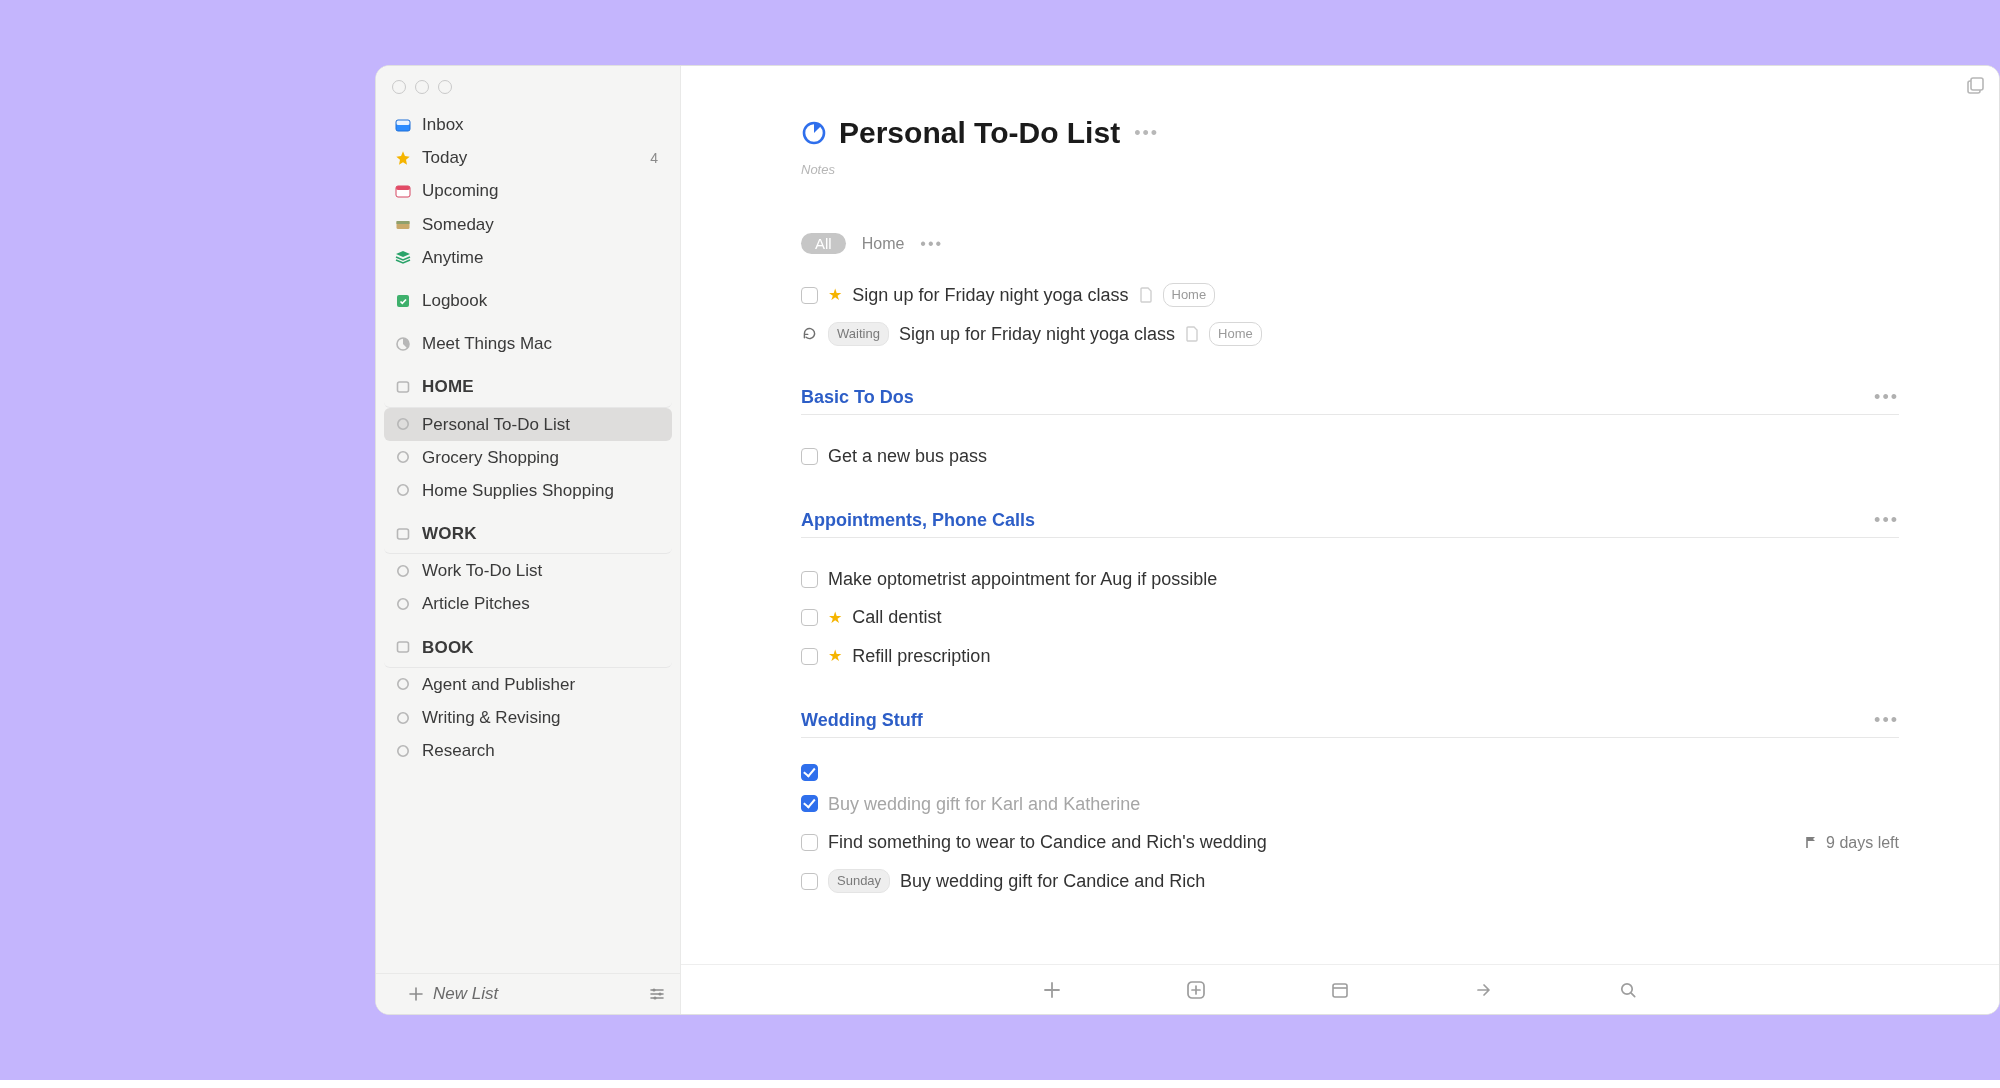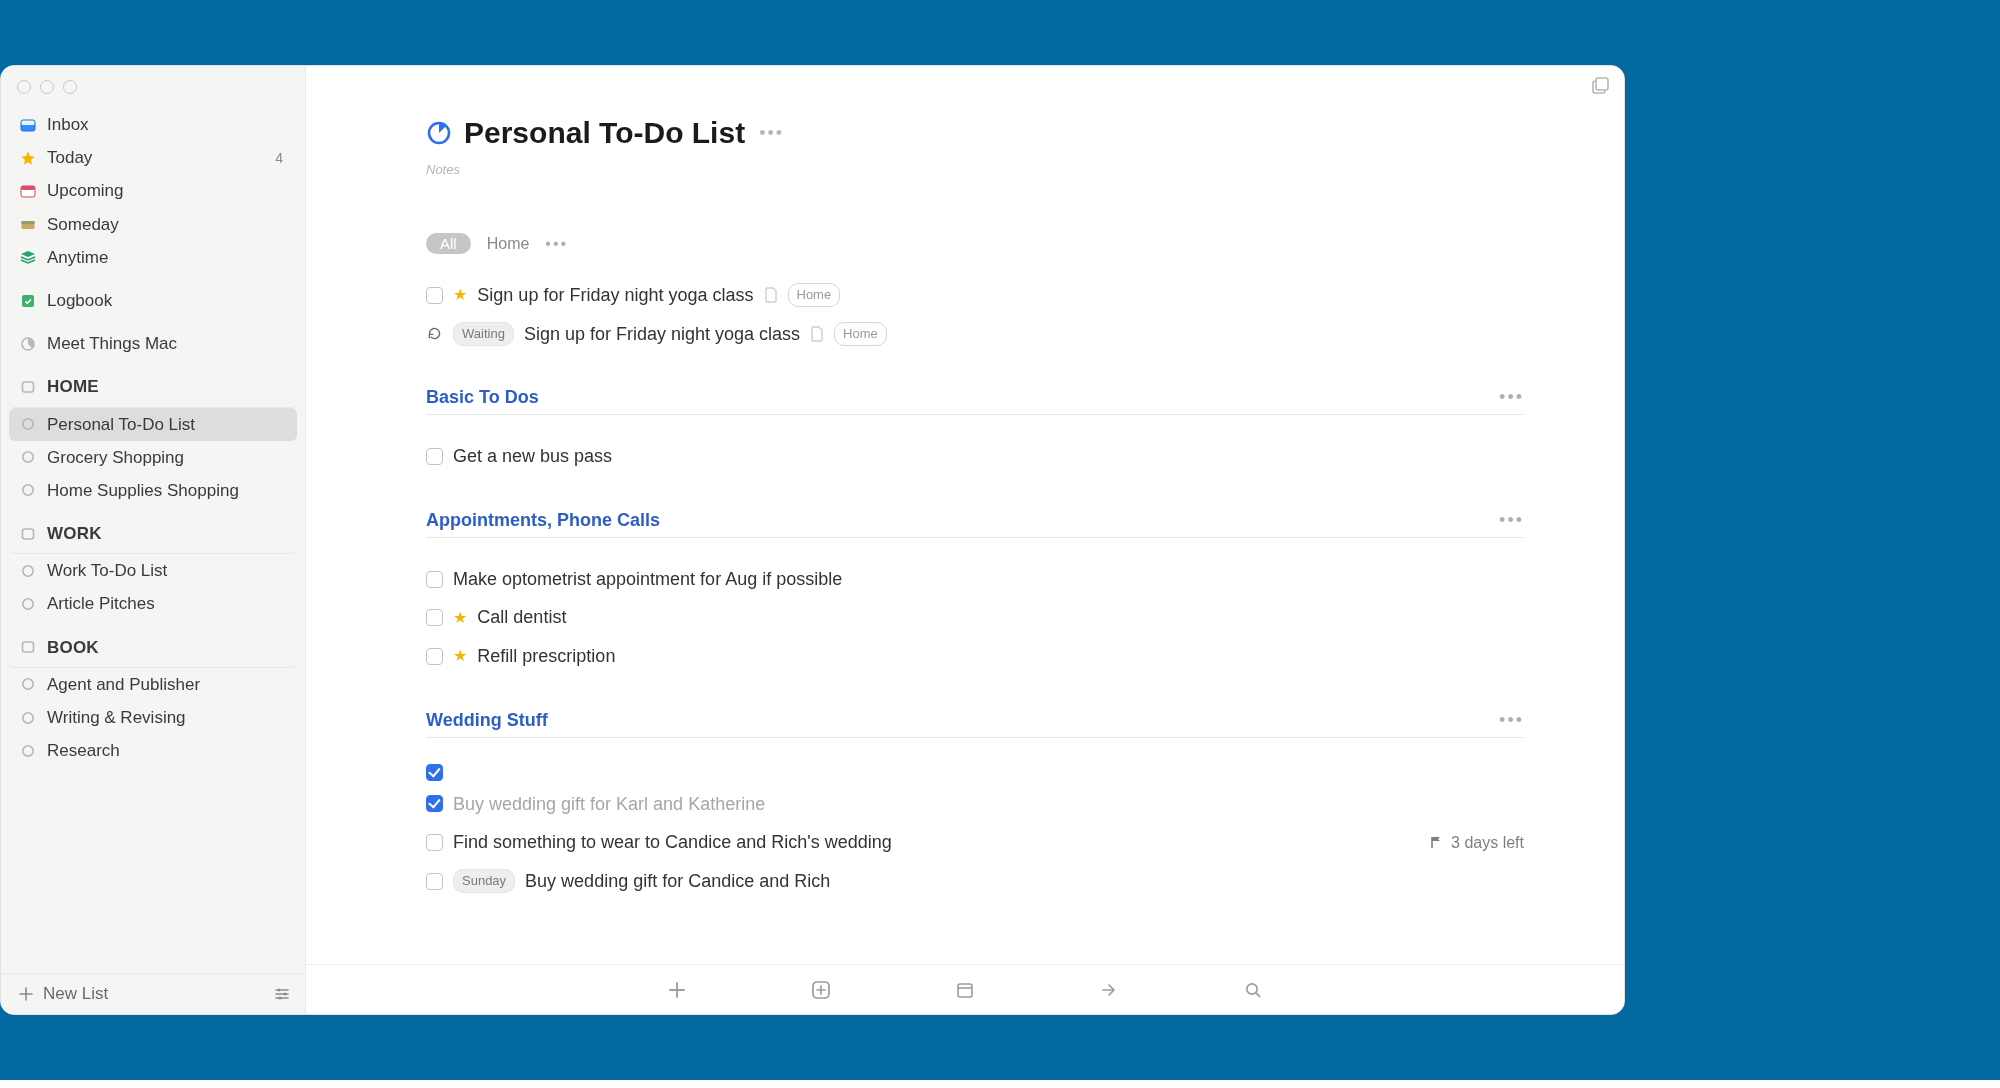--- a/index.html
+++ b/index.html
@@ -6,22 +6,22 @@
   html, body {
     margin: 0; padding: 0; height: 100%;
     font-family: -apple-system, "Helvetica Neue", Arial, sans-serif;
     font-size: 16px;
     background: #fff;
     color: #1a1a1a;
   }
   .stage {
     width: 2000px; height: 1080px;
     position: relative;
-    background: #0369a1;
-    display: flex; align-items: center; justify-content: flex-start;
+    background: #c4b5fd;
+    display: flex; align-items: center; justify-content: flex-end;
   }
   .window {
     width: 1625px; height: 950px;
     background: #fff;
     border: 1px solid #e0e0e0;
     border-radius: 14px;
     display: flex;
     overflow: hidden;
     box-shadow: 0 0 0 rgba(0,0,0,0);
   }
@@ -55,23 +55,24 @@
   .sb-item .label { flex: 1; color: #3a3a3a; }
   .sb-item .count { color: #8a8a8a; font-size: 14px; padding-right:4px;}
   .sb-item.section-head .label { font-weight: 600; color: #3a3a3a; letter-spacing: .2px; }
   .sb-sep { height: 10px; }
   .sb-icon {
     width: 18px; height: 18px; display: inline-flex; align-items:center; justify-content:center;
     flex: 0 0 18px;
   }
   .sb-footer {
     display: flex; align-items: center; justify-content: space-between;
-    padding: 10px 14px 10px 16px;
+    padding: 10px 14px 10px 31px;
     border-top: 1px solid #e9e9e8;
     color: #6a6a6a;
+    font-style: italic;
   }
   .sb-new { display:flex; align-items:center; gap:8px; }
 
   
   .main {
     flex: 1; display: flex; flex-direction: column; position: relative;
     background: #fff;
   }
   .main-top-right {
     position: absolute; top: 10px; right: 14px; color: #b0b0b0;
@@ -444,21 +445,21 @@
                 <div class="task-row">
                   <span class="chk"></span>
                   <span class="task-title">Find something to wear to Candice and Rich's wedding</span>
                   <span class="right">
                     <span>
                       <svg width="14" height="14" viewBox="0 0 14 14">
                         <path d="M3 2v11" stroke="#7f7f7f" stroke-width="1.6"></path>
                         <path d="M3 2h8l-2 2 2 2H3z" fill="#7f7f7f"></path>
                       </svg>
                     </span>
-                    <span>3 days left</span>
+                    <span>9 days left</span>
                   </span>
                 </div>
                 <div class="task-row">
                   <span class="chk"></span>
                   <span class="tag filled">Sunday</span>
                   <span class="task-title">Buy wedding gift for Candice and Rich</span>
                 </div>
               </div>
             </div>
           </div>

